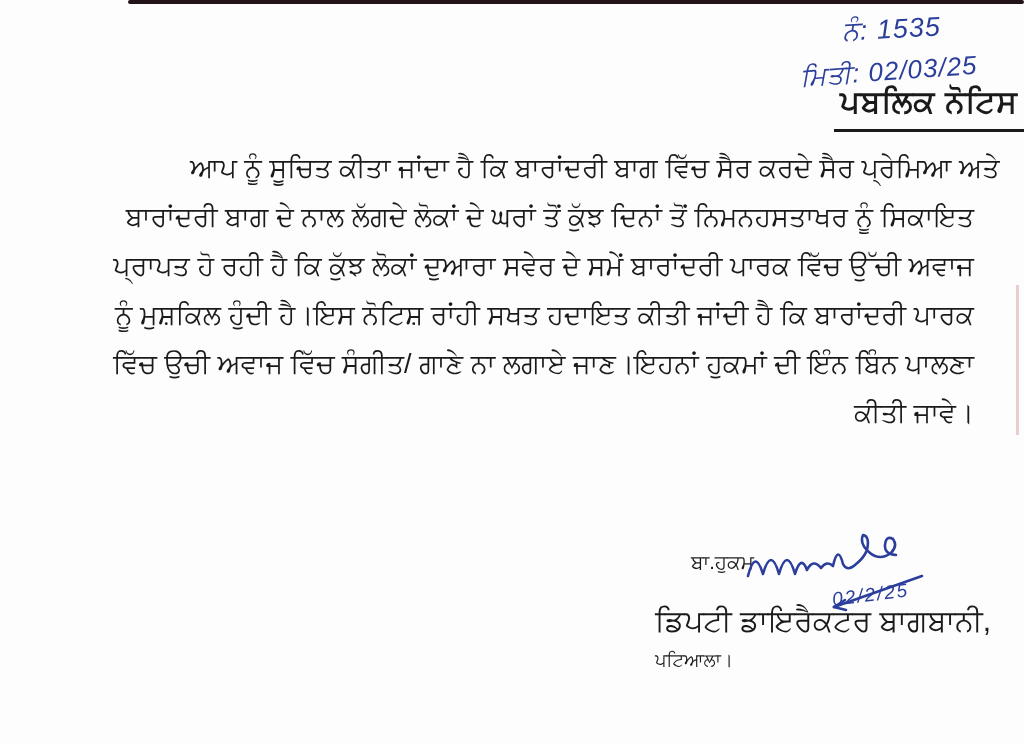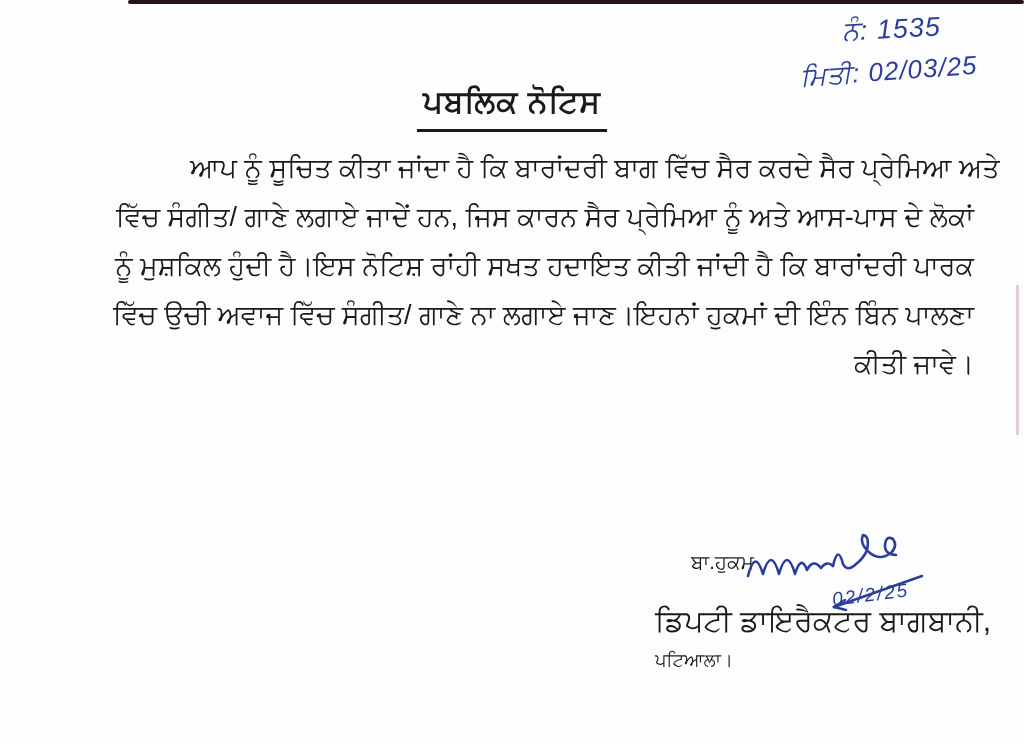--- a/index.html
+++ b/index.html
@@ -26,21 +26,21 @@
     color:#2b3e9b;
     font-style:italic;
     letter-spacing:1px;
     white-space:nowrap;
   }
   .hw-ref{top:14px;left:842px;font-size:27px;transform:rotate(-3deg);}
   .hw-date{top:56px;left:800px;font-size:26px;transform:rotate(-4deg);}
   .hw-sign-date{top:584px;left:832px;font-size:19px;transform:rotate(-7deg);letter-spacing:2px;}
   
   .title-wrap{
-    position:absolute;top:84px;left:0;width:1024px;text-align:center;
+    position:absolute;top:84px;left:0;width:1024px;text-align:right;
   }
   .title-text{
     display:inline-block;
     font-size:31px;font-weight:bold;
     padding:0 6px 9px 6px;
     border-bottom:3px solid #1a1a1a;
     letter-spacing:1px;
   }
   
   .body-text{
@@ -68,21 +68,22 @@
 
   <div class="hw hw-ref">ਨੰ: 1535</div>
   <div class="hw hw-date">ਮਿਤੀ: 02/03/25</div>
 
   <div class="title-wrap">
     <span class="title-text">ਪਬਲਿਕ ਨੋਟਿਸ</span>
   </div>
 
   <div class="body-text">
     <div class="body-line indent">ਆਪ ਨੂੰ ਸੂਚਿਤ ਕੀਤਾ ਜਾਂਦਾ ਹੈ ਕਿ ਬਾਰਾਂਦਰੀ ਬਾਗ ਵਿੱਚ ਸੈਰ ਕਰਦੇ ਸੈਰ ਪ੍ਰੇਮਿਆ ਅਤੇ</div>
-    <div class="body-line">ਵਿੱਚ ਸੰਗੀਤ/ ਗਾਣੇ ਲਗਾਏ ਜਾਦੇਂ ਹਨ, ਜਿਸ ਕਾਰਨ ਸੈਰ ਪ੍ਰੇਮਿਆ ਨੂੰ ਅਤੇ ਆਸ-ਪਾਸ ਦੇ ਲੋਕਾਂ</div>
+    <div class="body-line">ਬਾਰਾਂਦਰੀ ਬਾਗ ਦੇ ਨਾਲ ਲੱਗਦੇ ਲੋਕਾਂ ਦੇ ਘਰਾਂ ਤੋਂ ਕੁੱਝ ਦਿਨਾਂ ਤੋਂ ਨਿਮਨਹਸਤਾਖਰ ਨੂੰ ਸਿਕਾਇਤ</div>
+    <div class="body-line">ਪ੍ਰਾਪਤ ਹੋ ਰਹੀ ਹੈ ਕਿ ਕੁੱਝ ਲੋਕਾਂ ਦੁਆਰਾ ਸਵੇਰ ਦੇ ਸਮੇਂ ਬਾਰਾਂਦਰੀ ਪਾਰਕ ਵਿੱਚ ਉੱਚੀ ਅਵਾਜ</div>
     <div class="body-line">ਨੂੰ ਮੁਸ਼ਕਿਲ ਹੁੰਦੀ ਹੈ।ਇਸ ਨੋਟਿਸ਼ ਰਾਂਹੀ ਸਖਤ ਹਦਾਇਤ ਕੀਤੀ ਜਾਂਦੀ ਹੈ ਕਿ ਬਾਰਾਂਦਰੀ ਪਾਰਕ</div>
     <div class="body-line">ਵਿੱਚ ਉਚੀ ਅਵਾਜ ਵਿੱਚ ਸੰਗੀਤ/ ਗਾਣੇ ਨਾ ਲਗਾਏ ਜਾਣ।ਇਹਨਾਂ ਹੁਕਮਾਂ ਦੀ ਇੰਨ ਬਿੰਨ ਪਾਲਣਾ</div>
     <div class="body-line">ਕੀਤੀ ਜਾਵੇ।</div>
   </div>
 
   <div class="sig-label">ਬਾ.ਹੁਕਮ</div>
 
   <svg class="sig-ink" viewBox="0 0 200 95" xmlns="http://www.w3.org/2000/svg">
     <g fill="none" stroke="#2b3e9b" stroke-width="2.6" stroke-linecap="round" stroke-linejoin="round">
       <path d="M6 52 Q13 24 21 50 Q29 22 37 50 Q45 22 53 50 Q59 30 65 46 Q71 34 79 44 Q85 36 91 42 Q96 20 101 40 Q105 48 113 41 Q122 34 125 26 Q128 12 121 11 Q117 20 128 29 Q138 37 149 29 Q156 22 151 15 Q144 11 143 21 Q142 30 154 31"></path>

